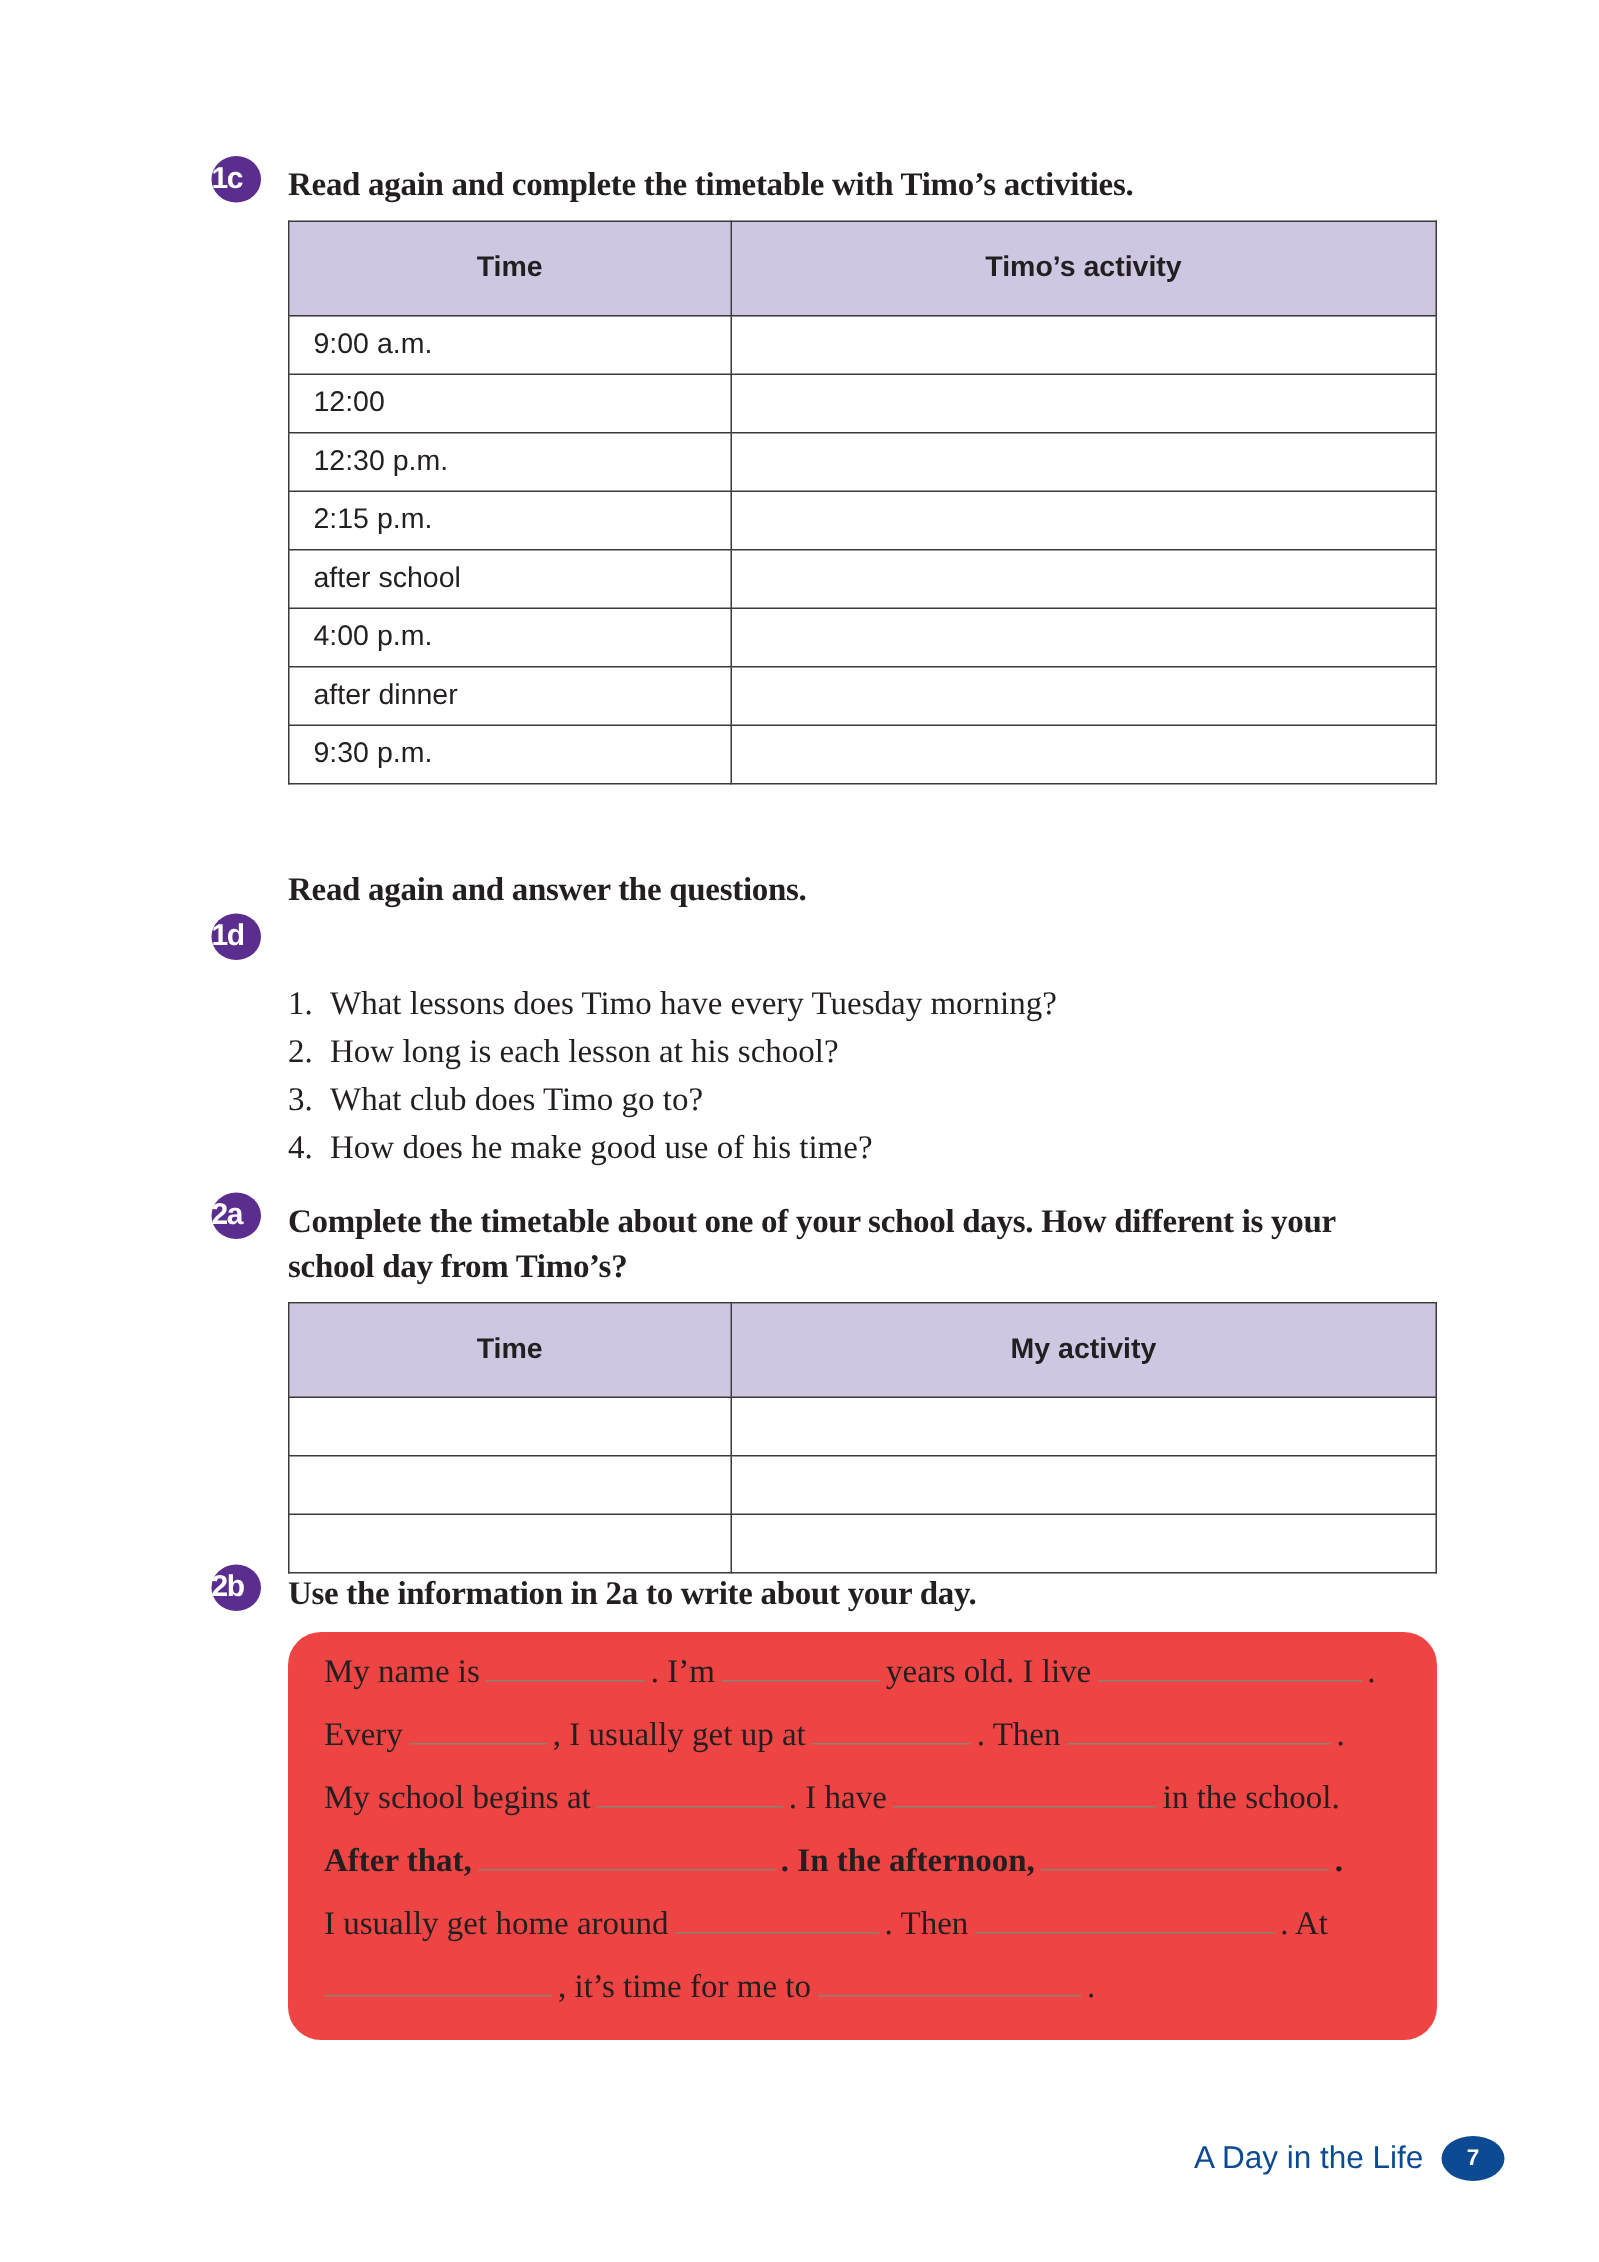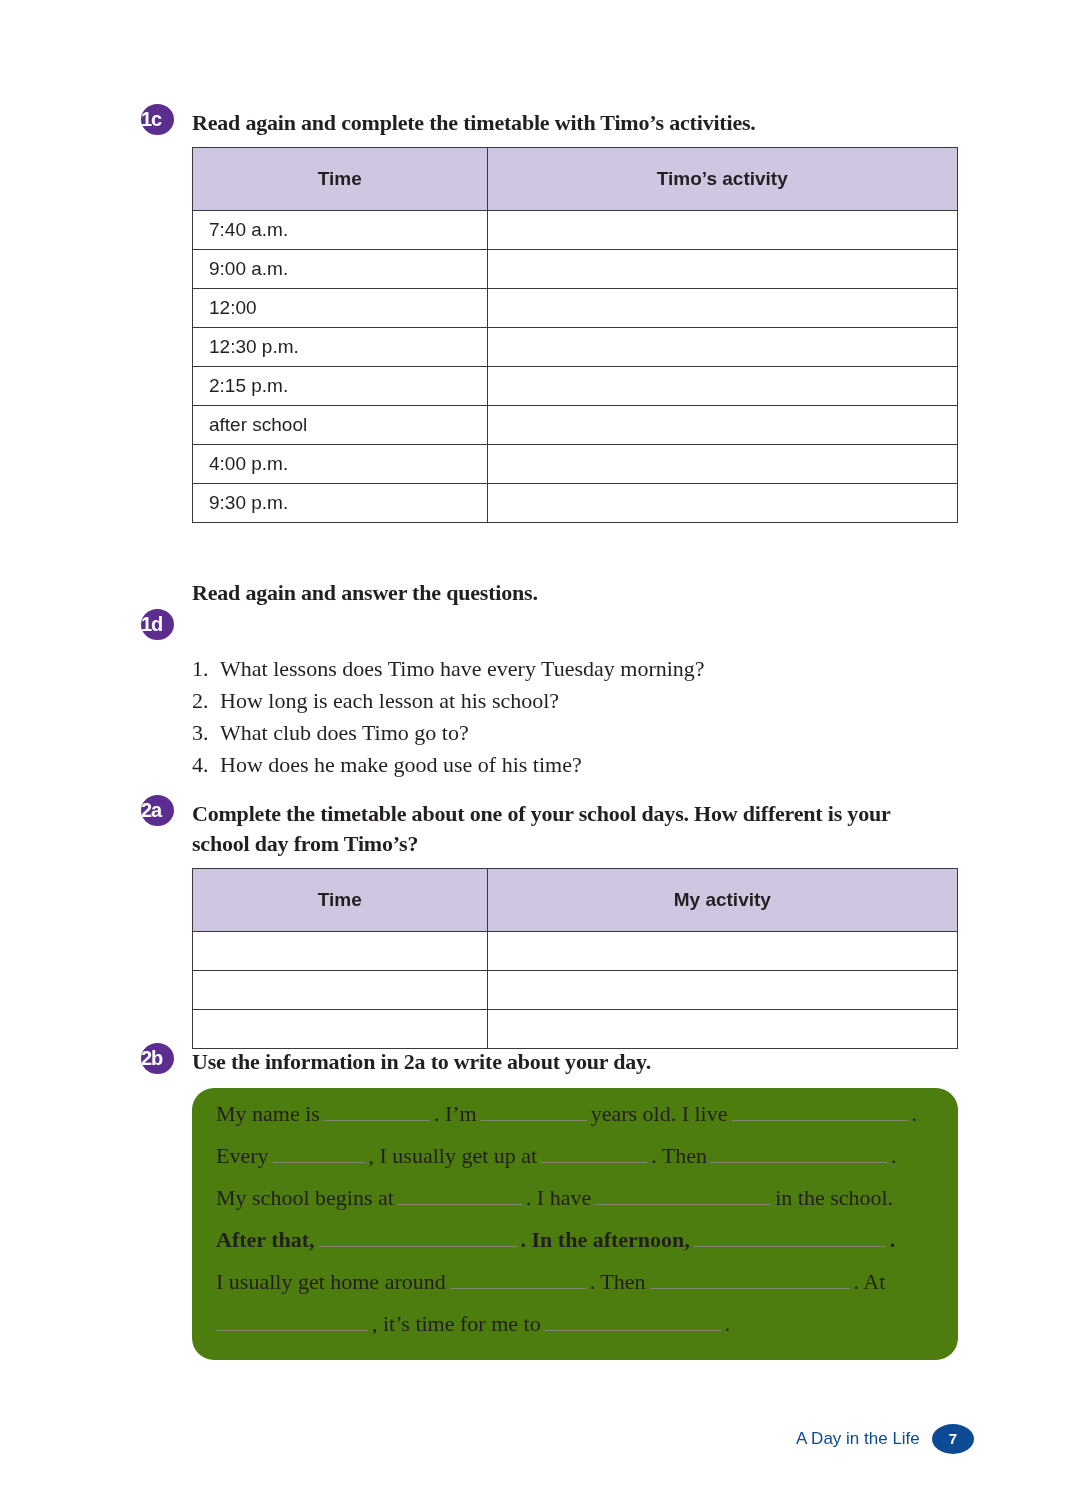--- a/index.html
+++ b/index.html
@@ -34,36 +34,36 @@
 
   .questions {
     position: absolute; left: 192px; top: 653px; font-family: "Liberation Serif", serif;
     font-size: 22px; line-height: 32px; margin: 0; padding: 0; list-style: none;
   }
   .questions li { display: flex; }
   .questions .num { width: 28px; }
 
   .writebox {
     position: absolute; left: 192px; top: 1088px; width: 766px; height: 272px;
-    background: #4d7c0f; border-radius: 22px;
+    background: #ef4444; border-radius: 22px;
   }
   .line {
     position: absolute; left: 24px; font-family: "Liberation Serif", serif;
     font-size: 22px; white-space: nowrap; height: 30px; line-height: 30px;
   }
   .blank {
     display: inline-block; border-bottom: 1.5px solid #8a8272; height: 22px;
     vertical-align: baseline; margin: 0 4px;
   }
 
   .footer {
     position: absolute; top: 1424px; left: 796px; display: flex; align-items: center;
   }
   .footer-title {
-    font-family: "Liberation Sans", sans-serif; font-size: 17px; color: #0d4a94;
+    font-family: "Liberation Sans", sans-serif; font-size: 21px; color: #0d4a94;
   }
   .page-num {
     margin-left: 12px; width: 42px; height: 30px; border-radius: 50%;
     background: #0d4a94; color: #fff; font-family: "Liberation Sans", sans-serif;
     font-weight: bold; font-size: 15px; line-height: 30px; text-align: center;
   }
 </style>
 </head>
 <body>
 
@@ -76,24 +76,20 @@
       <col class="c2">
     </colgroup>
   <thead>
     <tr>
       <th>Time</th>
       <th>Timo’s activity</th>
     </tr>
   </thead>
   <tbody>
     <tr>
-        <td>7:40 a.m.</td>
-        <td></td>
-      </tr>
-    <tr>
         <td>9:00 a.m.</td>
         <td></td>
       </tr>
     <tr>
         <td>12:00</td>
         <td></td>
       </tr>
     <tr>
         <td>12:30 p.m.</td>
         <td></td>
@@ -101,20 +97,24 @@
     <tr>
         <td>2:15 p.m.</td>
         <td></td>
       </tr>
     <tr>
         <td>after school</td>
         <td></td>
       </tr>
     <tr>
         <td>4:00 p.m.</td>
+        <td></td>
+      </tr>
+    <tr>
+        <td>after dinner</td>
         <td></td>
       </tr>
     <tr>
         <td>9:30 p.m.</td>
         <td></td>
       </tr>
   </tbody>
 </table>
 
 <div class="badge" style="left:141px; top:609px;">1d</div>

